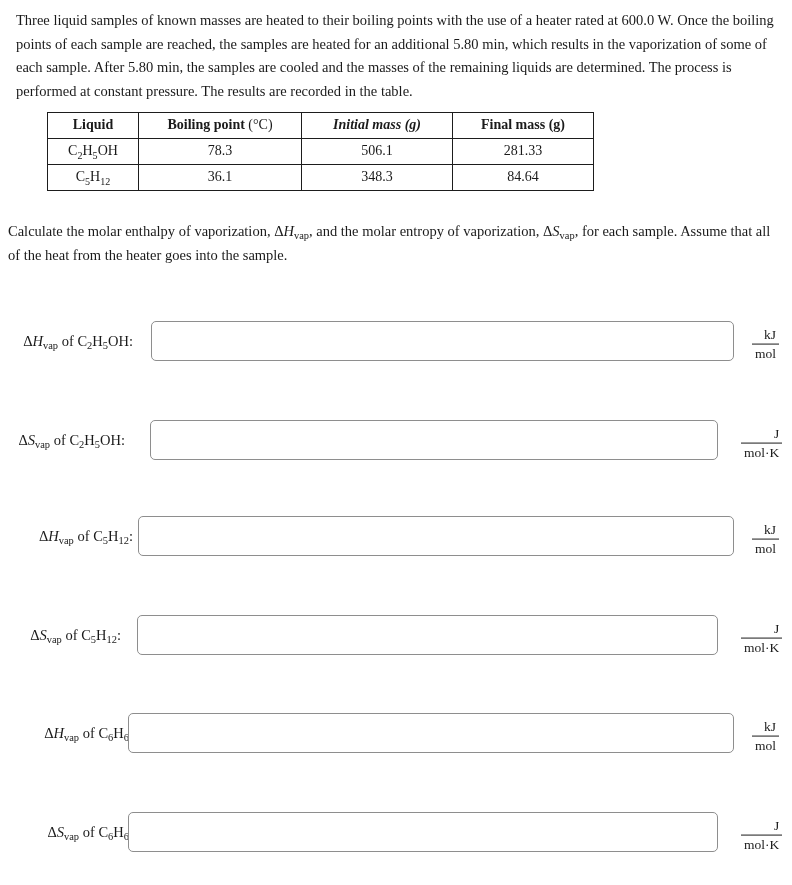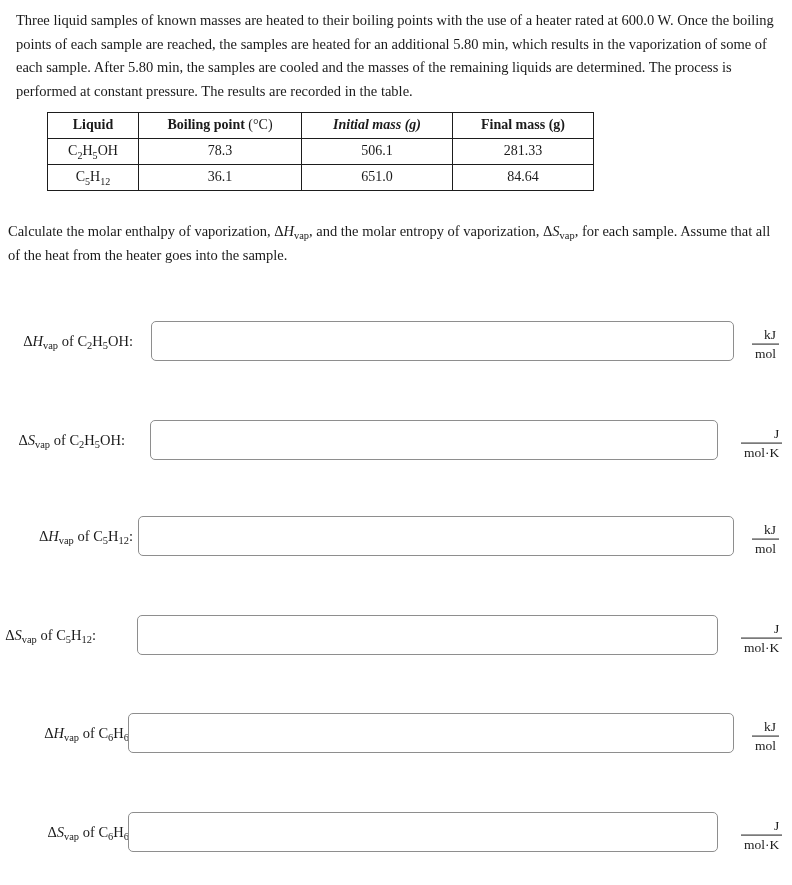--- a/index.html
+++ b/index.html
@@ -143,21 +143,21 @@
     <tbody>
       <tr>
         <td><span>C</span><sub>2</sub><span>H</span><sub>5</sub><span>OH</span></td>
         <td>78.3</td>
         <td>506.1</td>
         <td>281.33</td>
       </tr>
       <tr>
         <td><span>C</span><sub>5</sub><span>H</span><sub>12</sub><span></span></td>
         <td>36.1</td>
-        <td>651.0</td>
+        <td>348.3</td>
         <td>84.64</td>
       </tr>
     </tbody>
   </table>
 </div>
 
 <div class="question"><span>Calculate the molar enthalpy of vaporization, </span><span><span>Δ</span><span class="mvar">H</span><span class="vsub">vap</span></span><span>, and the molar entropy of vaporization, </span><span><span>Δ</span><span class="mvar">S</span><span class="vsub">vap</span></span><span>, for each sample. Assume that all of the heat from the heater goes into the sample.</span></div>
 
 <div class="answer-row" style="left:0px; top:321px; width:792px;">
   <div class="answer-label" style="right:659px; top:20px;"><span>Δ</span><span class="mvar">H</span><span class="vsub">vap</span><span> of </span><span>C</span><sub>2</sub><span>H</span><sub>5</sub><span>OH</span><span>:</span></div>
@@ -183,21 +183,21 @@
   <div class="answer-label" style="right:659px; top:20px;"><span>Δ</span><span class="mvar">H</span><span class="vsub">vap</span><span> of </span><span>C</span><sub>5</sub><span>H</span><sub>12</sub><span></span><span>:</span></div>
   <input class="answer-input" type="text" style="left: 138px; width: 596px;" value="" placeholder="">
   <div class="unit-frac" style="left:752px;">
     <span class="num">kJ</span>
     <span class="bar"></span>
     <span class="den">mol</span>
   </div>
 </div>
 
 <div class="answer-row" style="left:0px; top:615px; width:792px;">
-  <div class="answer-label" style="right:696px; top:20px;"><span>Δ</span><span class="mvar">S</span><span class="vsub">vap</span><span> of </span><span>C</span><sub>5</sub><span>H</span><sub>12</sub><span></span><span>:</span></div>
+  <div class="answer-label" style="right:671px; top:20px;"><span>Δ</span><span class="mvar">S</span><span class="vsub">vap</span><span> of </span><span>C</span><sub>5</sub><span>H</span><sub>12</sub><span></span><span>:</span></div>
   <input class="answer-input" type="text" style="left: 137px; width: 581px;" value="" placeholder="">
   <div class="unit-frac" style="left:741px;">
     <span class="num">J</span>
     <span class="bar"></span>
     <span class="den">mol·K</span>
   </div>
 </div>
 
 <div class="answer-row" style="left:0px; top:713px; width:792px;">
   <div class="answer-label" style="right:659px; top:20px;"><span>Δ</span><span class="mvar">H</span><span class="vsub">vap</span><span> of </span><span>C</span><sub>6</sub><span>H</span><sub>6</sub><span></span><span>:</span></div>

